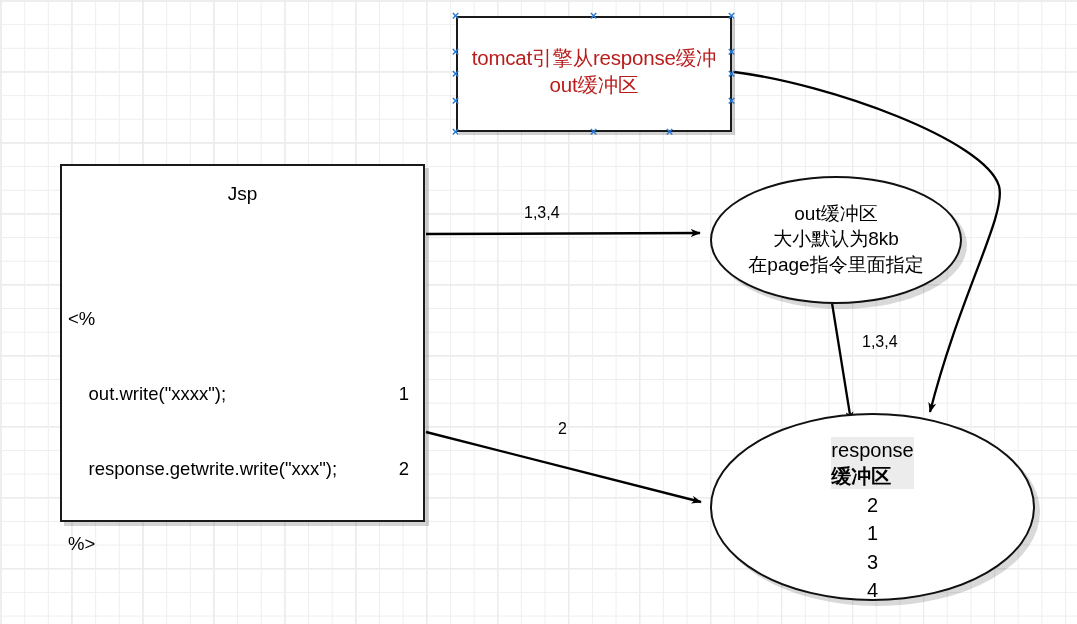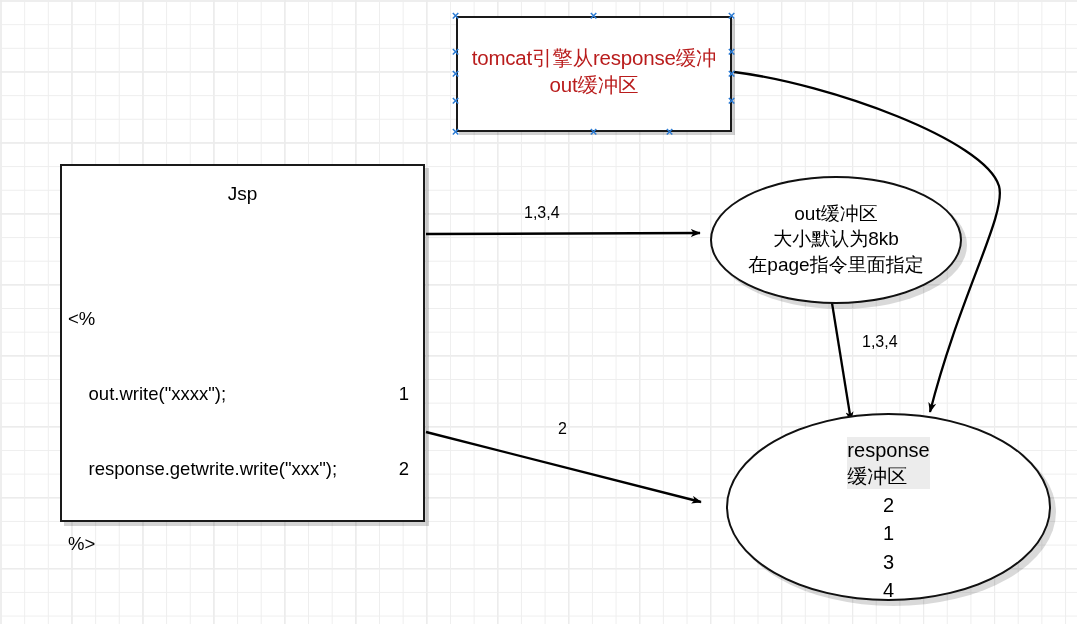--- a/index.html
+++ b/index.html
@@ -138,36 +138,35 @@
     line-height: 1.32;
     color: #000;
     margin-top: -2px;
   }
   .resp-ellipse {
     left: 710px;
     top: 413px;
     width: 325px;
     height: 188px;
     align-items: flex-start;
-    margin-left: 16px;
   }
   .resp-inner {
     margin-top: 22px;
     font-size: 20px;
     line-height: 1.3;
     color: #000;
     text-align: center;
   }
   .resp-title {
     background: #ececec;
     display: inline-block;
     text-align: left;
   }
   .resp-title .l1 { display: block; }
-  .resp-title .l2 { display: block; }
+  .resp-title .l2 { display: block; font-weight: bold; }
   .resp-nums {
     margin-top: 2px;
     font-size: 20px;
     line-height: 1.42;
   }
   .resp-nums span { display: block; }
 
   
   .edge-label {
     position: absolute;

